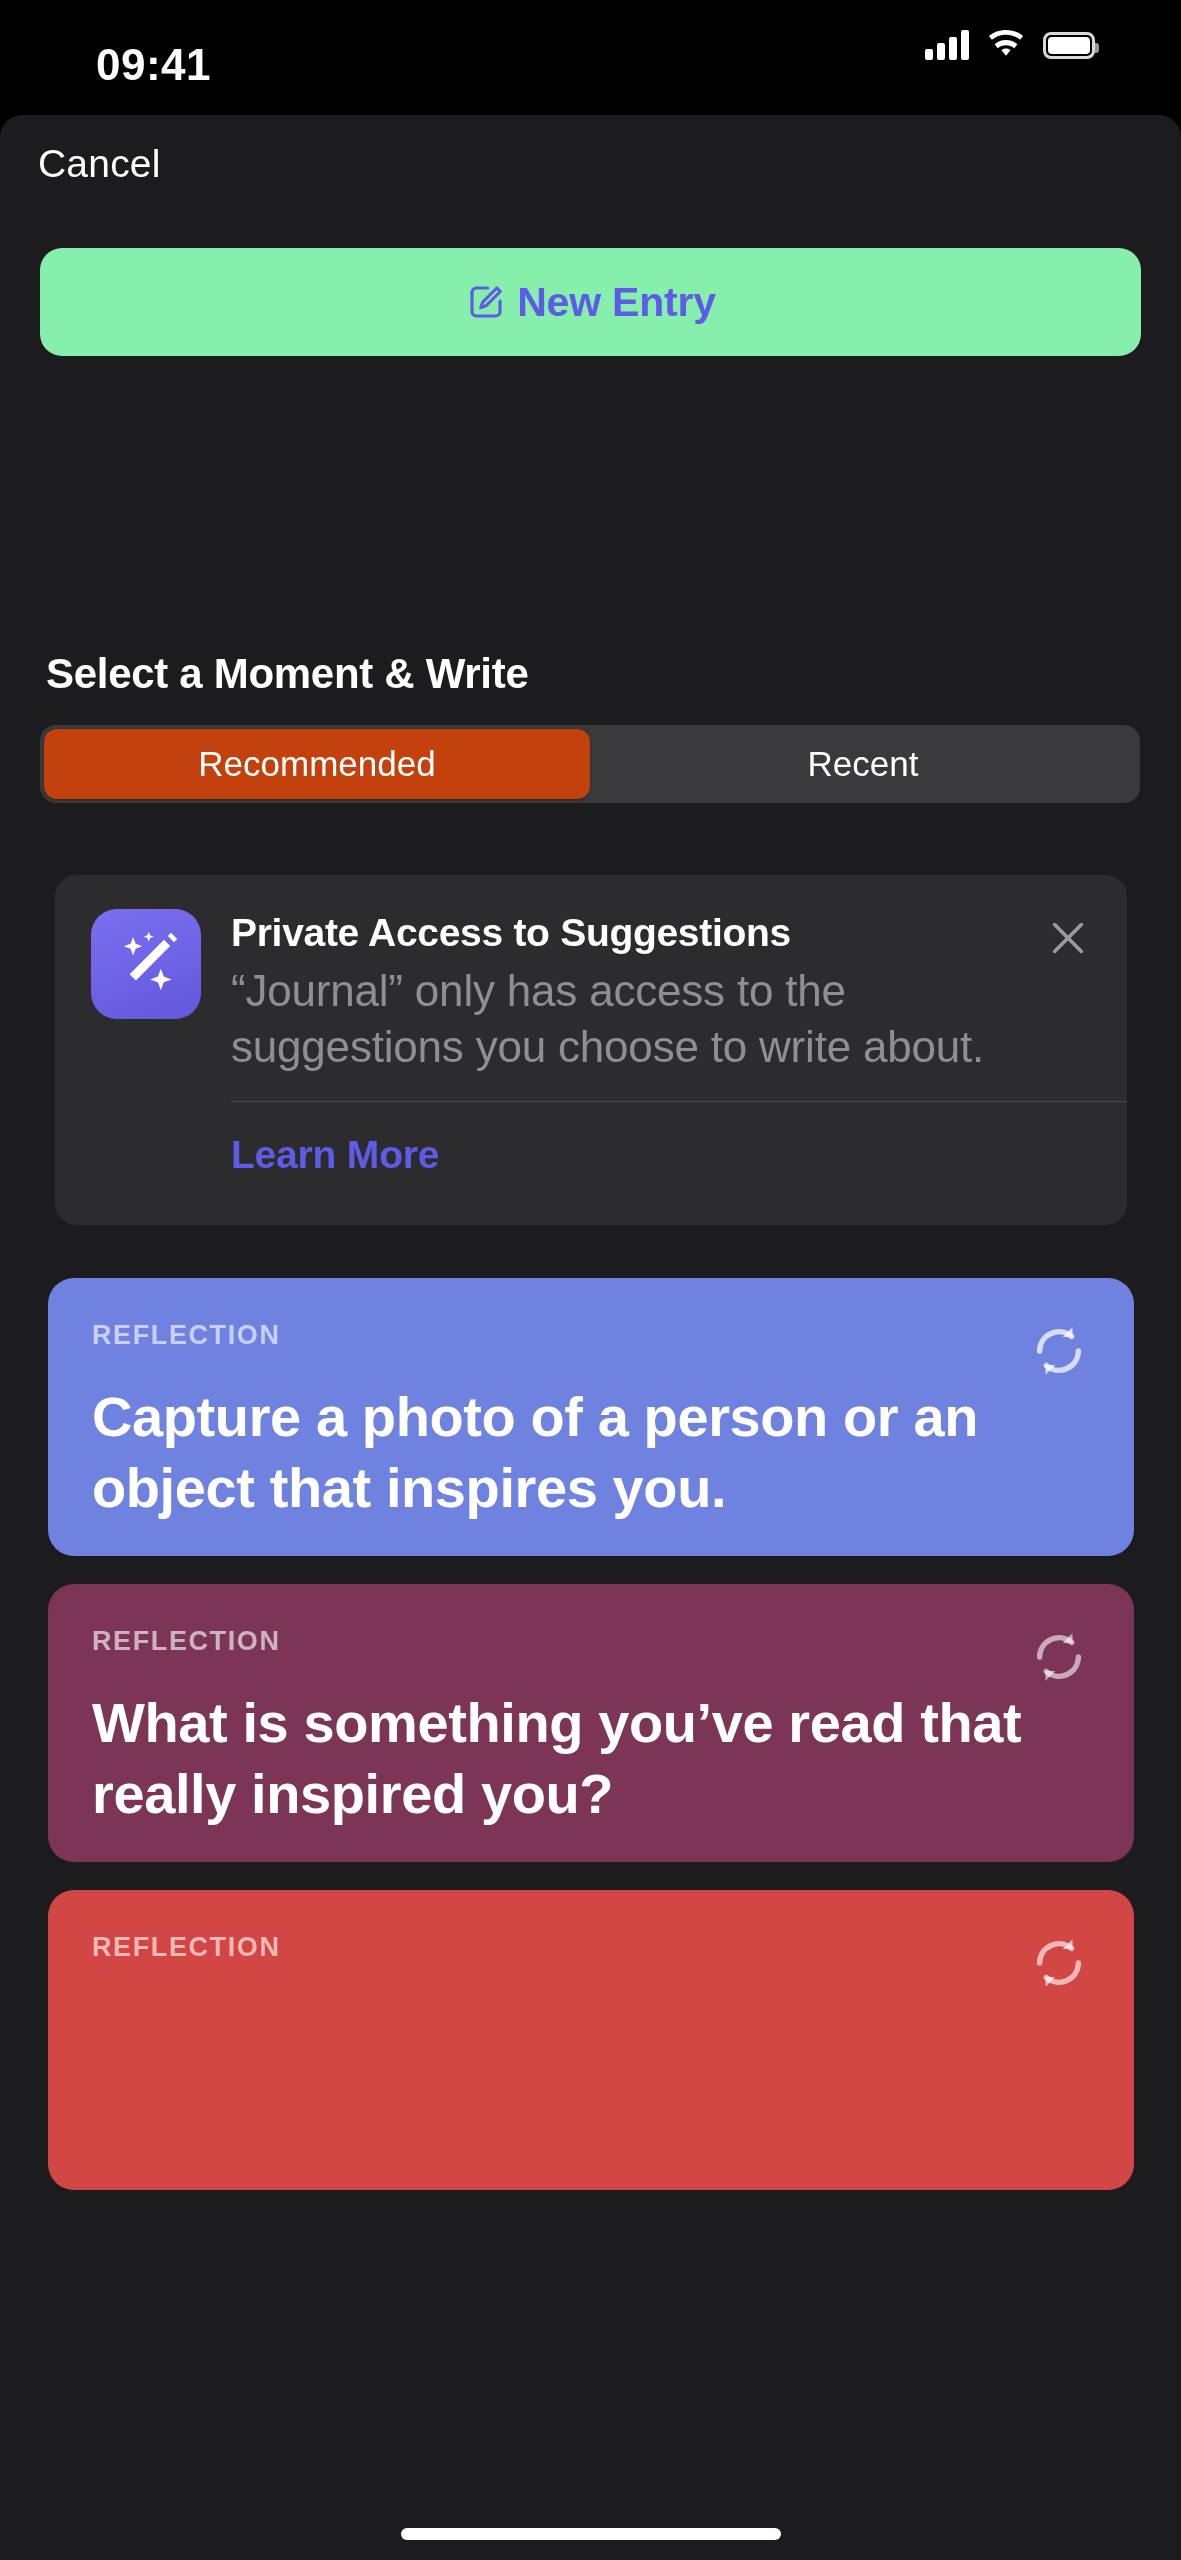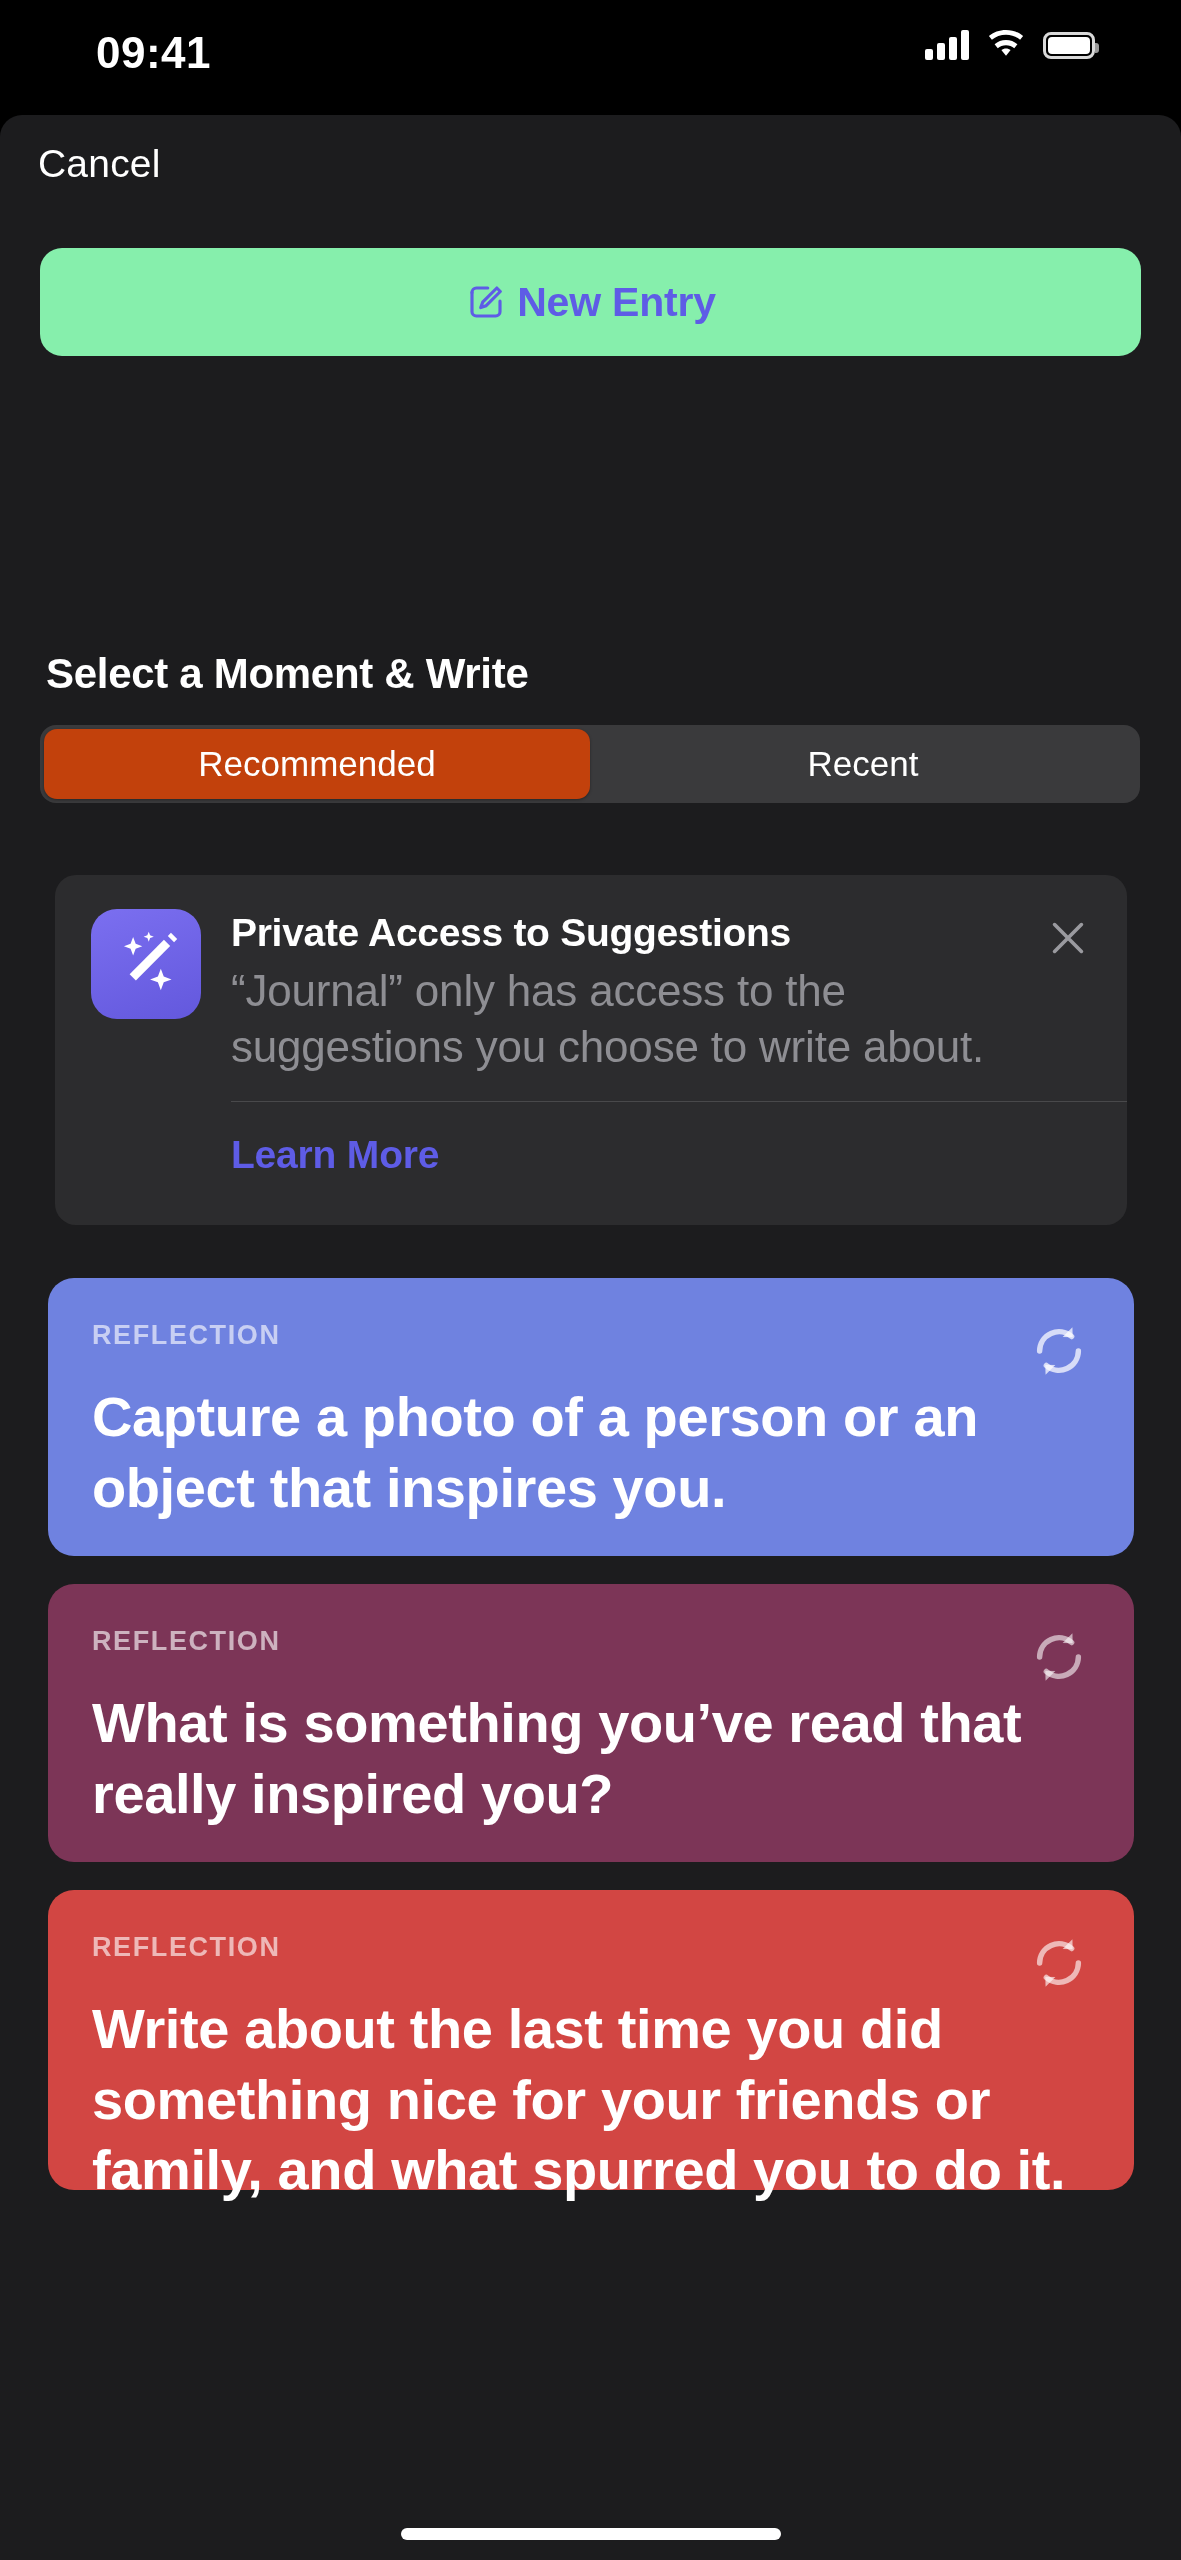--- a/index.html
+++ b/index.html
@@ -14,21 +14,21 @@
   
   .status-bar {
     position: relative;
     height: 115px;
     width: 100%;
     background: #000;
   }
   .status-time {
     position: absolute;
     left: 96px;
-    top: 28px;
+    top: 40px;
     color: #fff;
     font-size: 44px;
     font-weight: 600;
     letter-spacing: 0.5px;
   }
   .status-icons {
     position: absolute;
     right: 86px;
     top: 30px;
     display: flex;
@@ -343,19 +343,18 @@
     <div class="sug-card" style="background:#d24643;height:300px;">
       <div class="sug-head">
         <span class="sug-kicker">REFLECTION</span>
         <svg class="refresh-icon" viewBox="0 0 24 24">
           <path d="M4.5 12a7.5 7.5 0 0 1 12.4-5.6" fill="none" stroke="rgba(255,255,255,0.62)" stroke-width="2.1" stroke-linecap="round"></path>
           <path d="M19.5 12a7.5 7.5 0 0 1-12.4 5.6" fill="none" stroke="rgba(255,255,255,0.62)" stroke-width="2.1" stroke-linecap="round"></path>
           <path d="M17.2 2.8l.1 3.9-3.9-.1 3.8-3.8z" fill="rgba(255,255,255,0.62)"></path>
           <path d="M6.8 21.2l-.1-3.9 3.9.1-3.8 3.8z" fill="rgba(255,255,255,0.62)"></path>
         </svg>
       </div>
-      <div class="sug-prompt">Write about the last time you did something nice for your friends or family, and what spurred you to do it.</div>
     </div>
 
   </div>
 
   <div class="home-indicator"></div>
 </div>
 
 </body></html>

